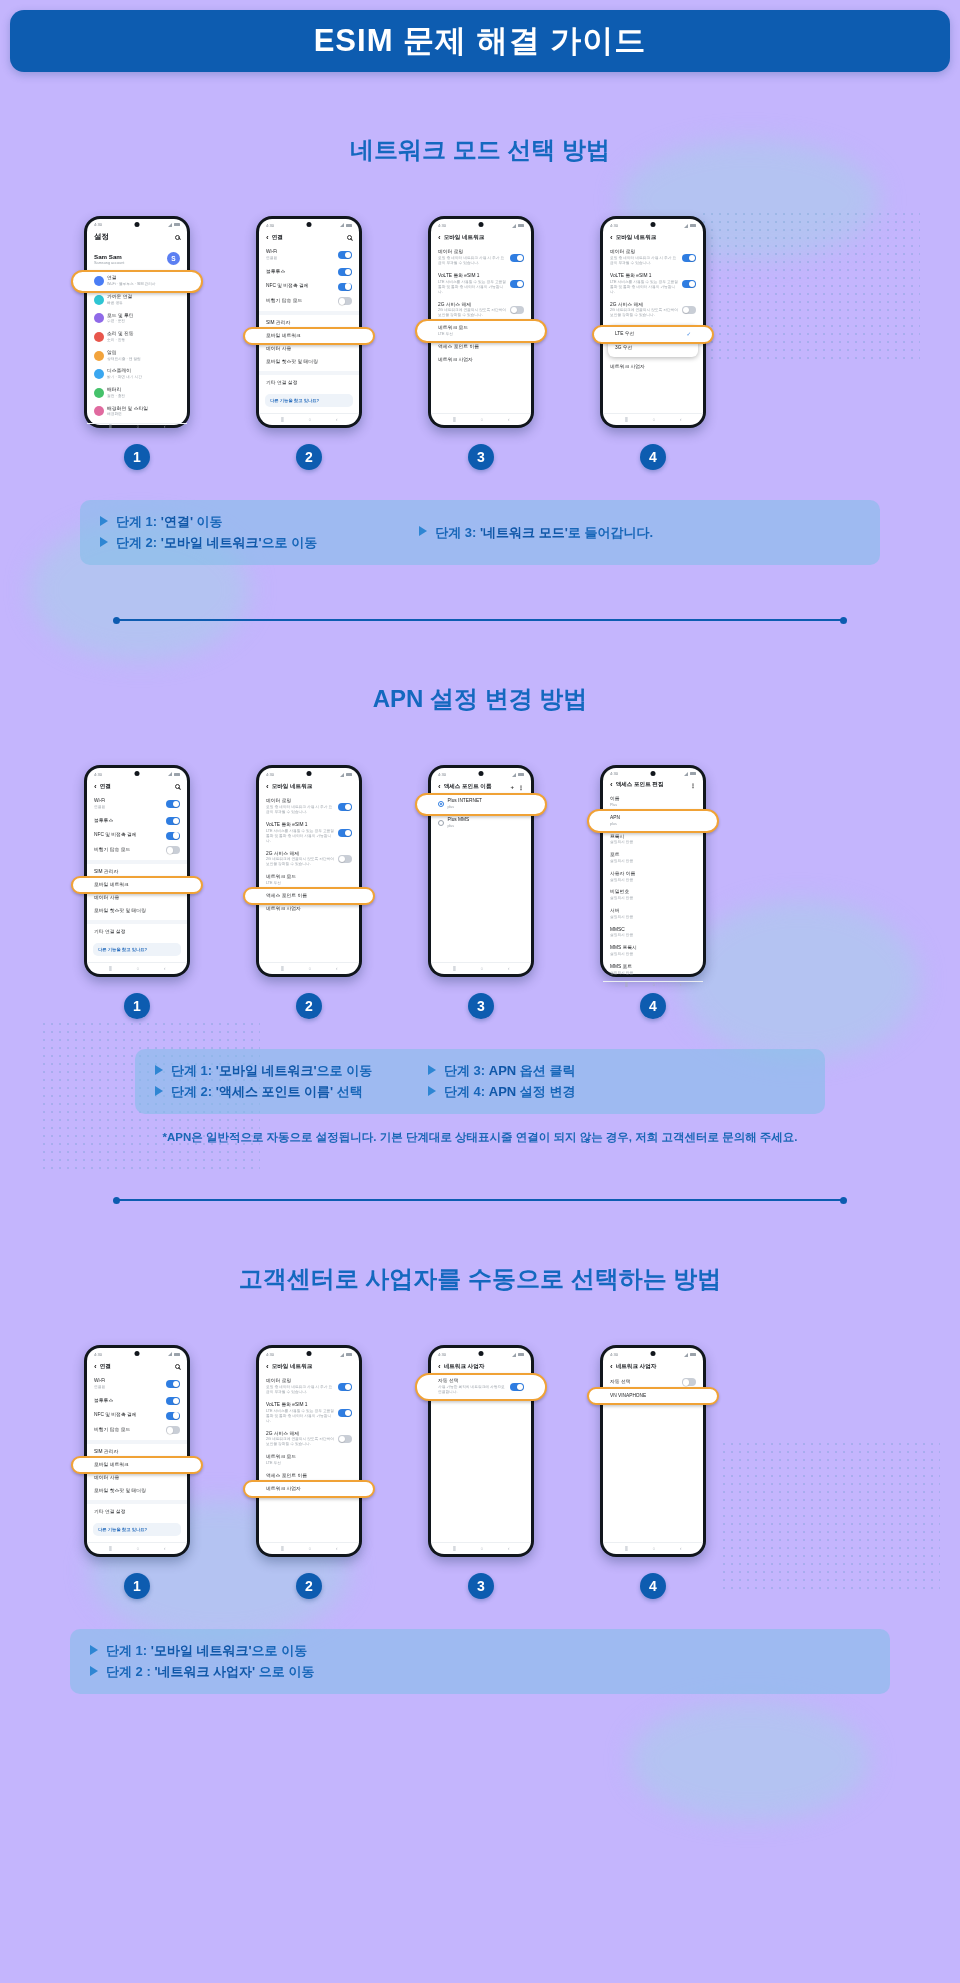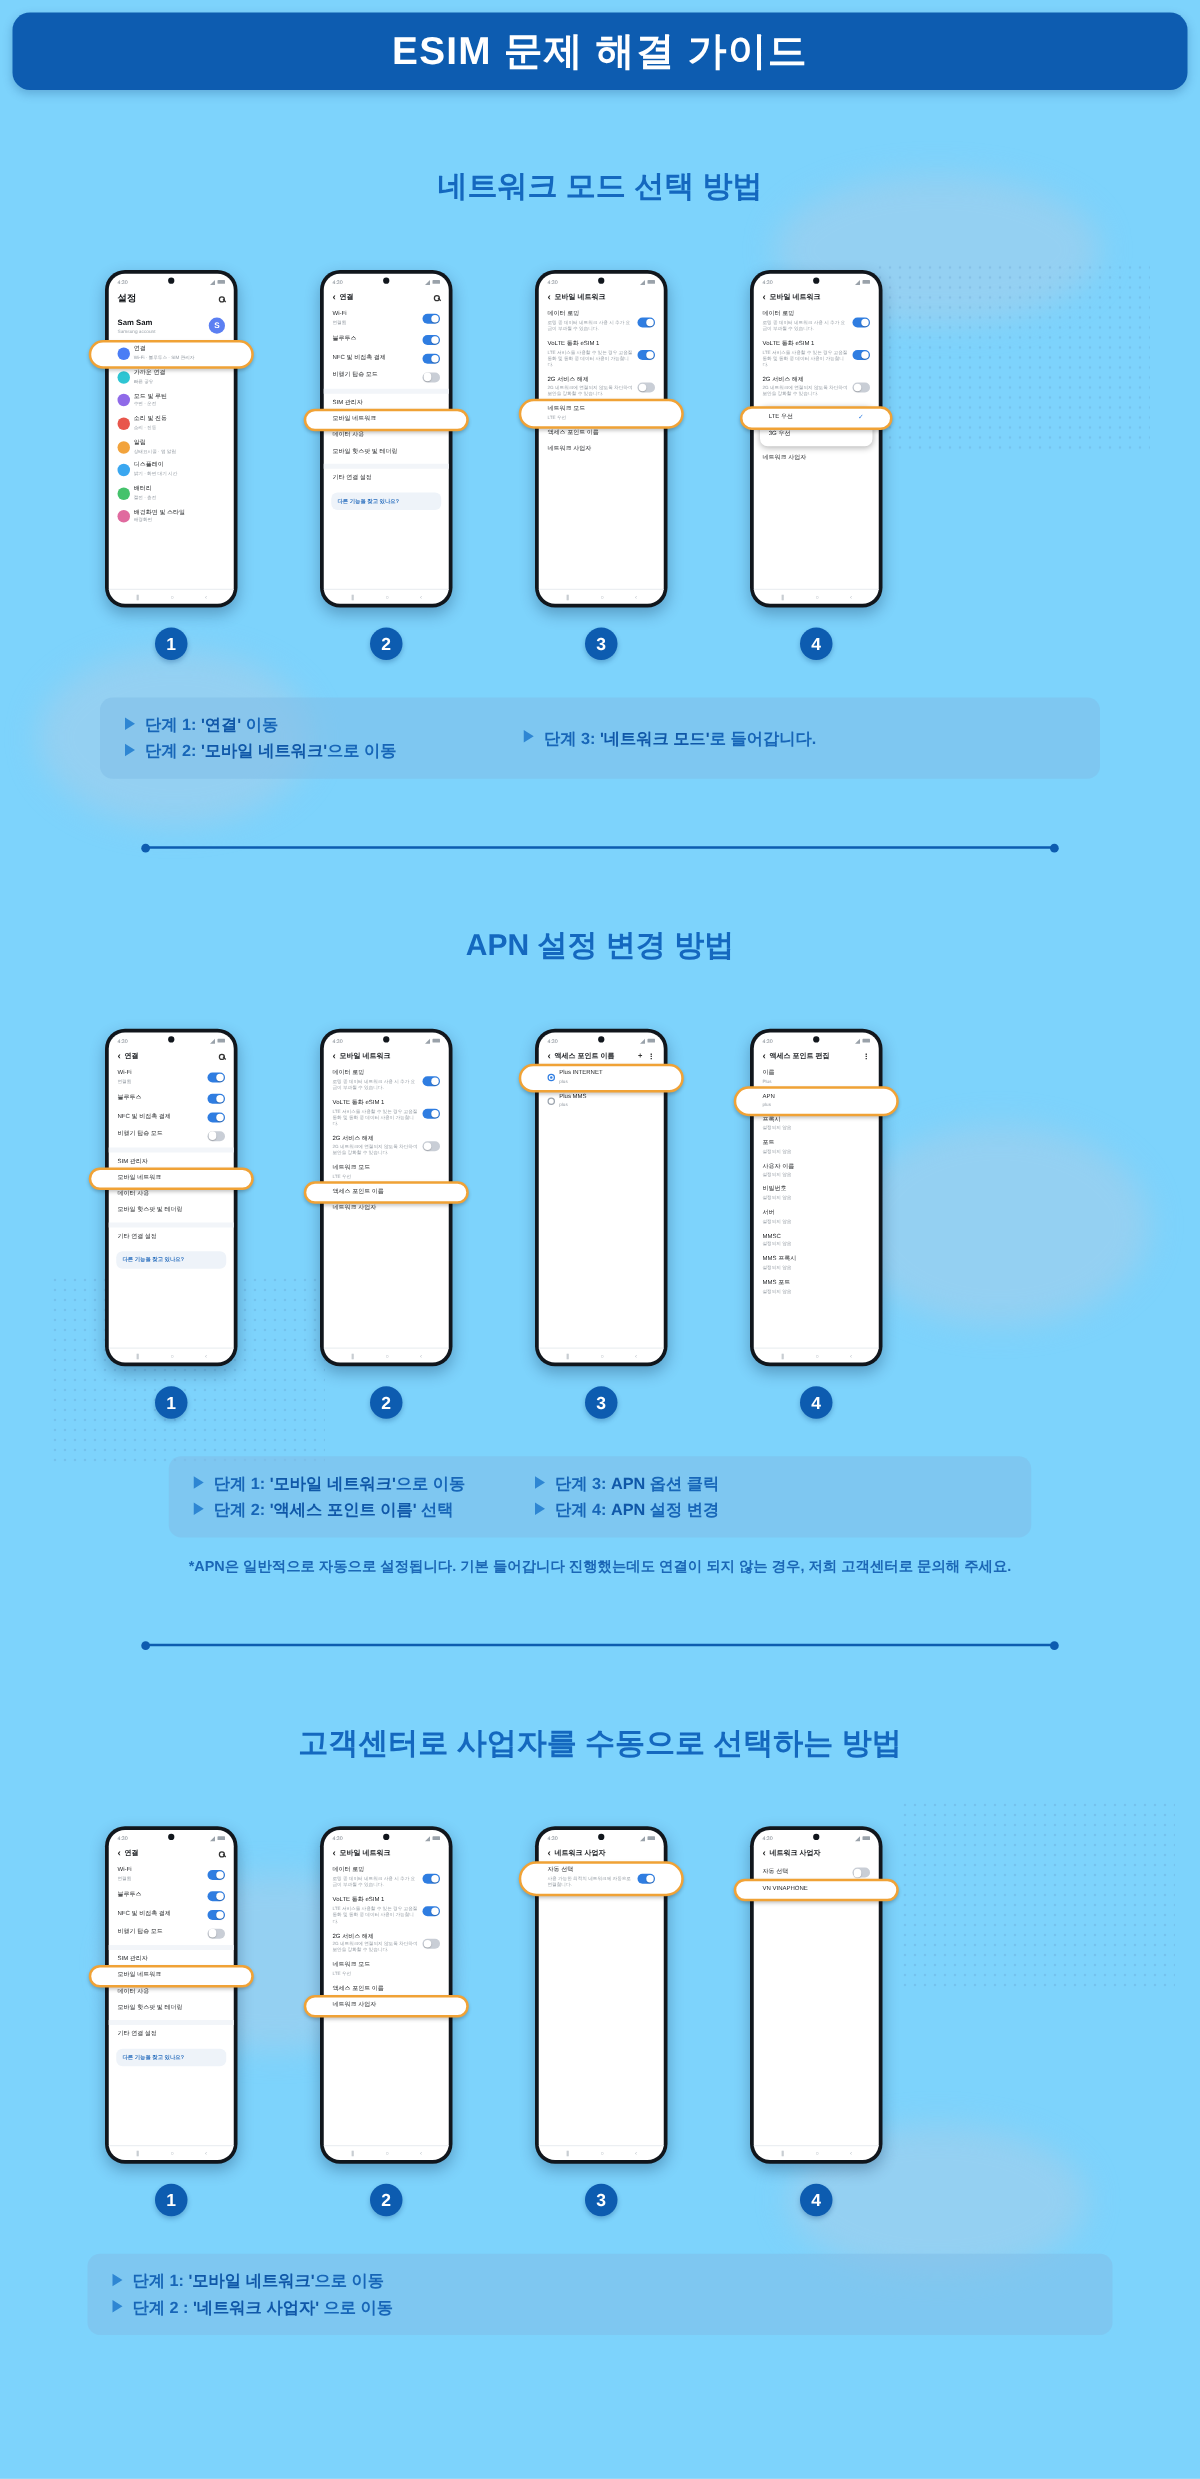--- a/index.html
+++ b/index.html
@@ -1,20 +1,20 @@
 <!DOCTYPE html>
 <html><head>
 <meta charset="utf-8">
 <style>
   * { box-sizing: border-box; margin: 0; padding: 0; }
   html,body { background:#b9ddf1; }
   body { font-family:"Liberation Sans","DejaVu Sans",sans-serif; }
 
   .page { position:relative; width:960px; height:1983px; margin:0 auto;
-          background:#7dd3fc; overflow:hidden; }
+          background:#c4b5fd; overflow:hidden; }
 
   
   .map-blob { position:absolute; background:rgba(167,206,233,.55); filter:blur(12px);
               border-radius:50%; }
   .dotpatch { position:absolute; width:220px; height:150px;
               background-image:radial-gradient(circle, rgba(96,150,197,.28) 1px, transparent 1.3px);
               background-size:8px 8px; }
 
   
   .banner { position:relative; z-index:2; margin:10px 10px 0; height:62px;
@@ -30,21 +30,21 @@
   
   .phones-row { display:flex; gap:66px; padding-left:84px; margin-top:44px; }
   .phone-col { display:flex; flex-direction:column; align-items:center; }
 
   .badge { margin-top:16px; width:26px; height:26px; border-radius:50%;
            background:#0d5cb0; color:#fff; font-size:14px; font-weight:800;
            display:flex; align-items:center; justify-content:center;
            box-shadow:0 2px 4px rgba(10,60,120,.3); }
 
   
-  .phone { width:106px; height:270px; background:#11161c; border-radius:16px; padding:3px;
+  .phone { width:106px; height:212px; background:#11161c; border-radius:16px; padding:3px;
            box-shadow:0 5px 12px rgba(0,30,70,.3); position:relative; flex:none; }
   .screen { background:#fff; border-radius:13px; height:100%; position:relative;
             display:flex; flex-direction:column; }
   .screen::before { content:""; position:absolute; top:3px; left:50%; transform:translateX(-50%);
                     width:5px; height:5px; border-radius:50%; background:#11161c; z-index:5; }
 
   .p-status { display:flex; justify-content:space-between; align-items:center;
               padding:3px 7px 0; font-size:4.2px; color:#7b838c; height:10px; }
   .p-sics { display:flex; align-items:center; gap:2px; }
   .i-tri { width:0; height:0; border-left:4px solid transparent; border-bottom:4px solid #9aa2aa; display:inline-block; }
@@ -761,21 +761,21 @@
             <div class="step">
               <span class="arrow"></span>
               <span class="step-text"><span class="seg">단계 3: </span><span class="seg b">APN</span><span class="seg"> 옵션 클릭</span></span>
             </div>
             <div class="step">
               <span class="arrow"></span>
               <span class="step-text"><span class="seg">단계 4: </span><span class="seg b">APN</span><span class="seg"> 설정 변경</span></span>
             </div>
           </div>
         </div>
-        <p class="footnote">*APN은 일반적으로 자동으로 설정됩니다. 기본 들어갑니다 진행했는데도 연결이 되지 않는 경우, 저희 고객센터로 문의해 주세요.</p>
+        <p class="footnote">*APN은 일반적으로 자동으로 설정됩니다. 기본 단계대로 상태표시줄 연결이 되지 않는 경우, 저희 고객센터로 문의해 주세요.</p>
       </section>
       <div class="divider"></div>
       <section class="gsec">
         <h2 class="sec-title">고객센터로 사업자를 수동으로 선택하는 방법</h2>
         <div class="phones-row">
           <div class="phone-col">
             <div class="phone">
               <div class="screen">
                 <div class="p-status">
                   <span class="p-time">4:30</span>

